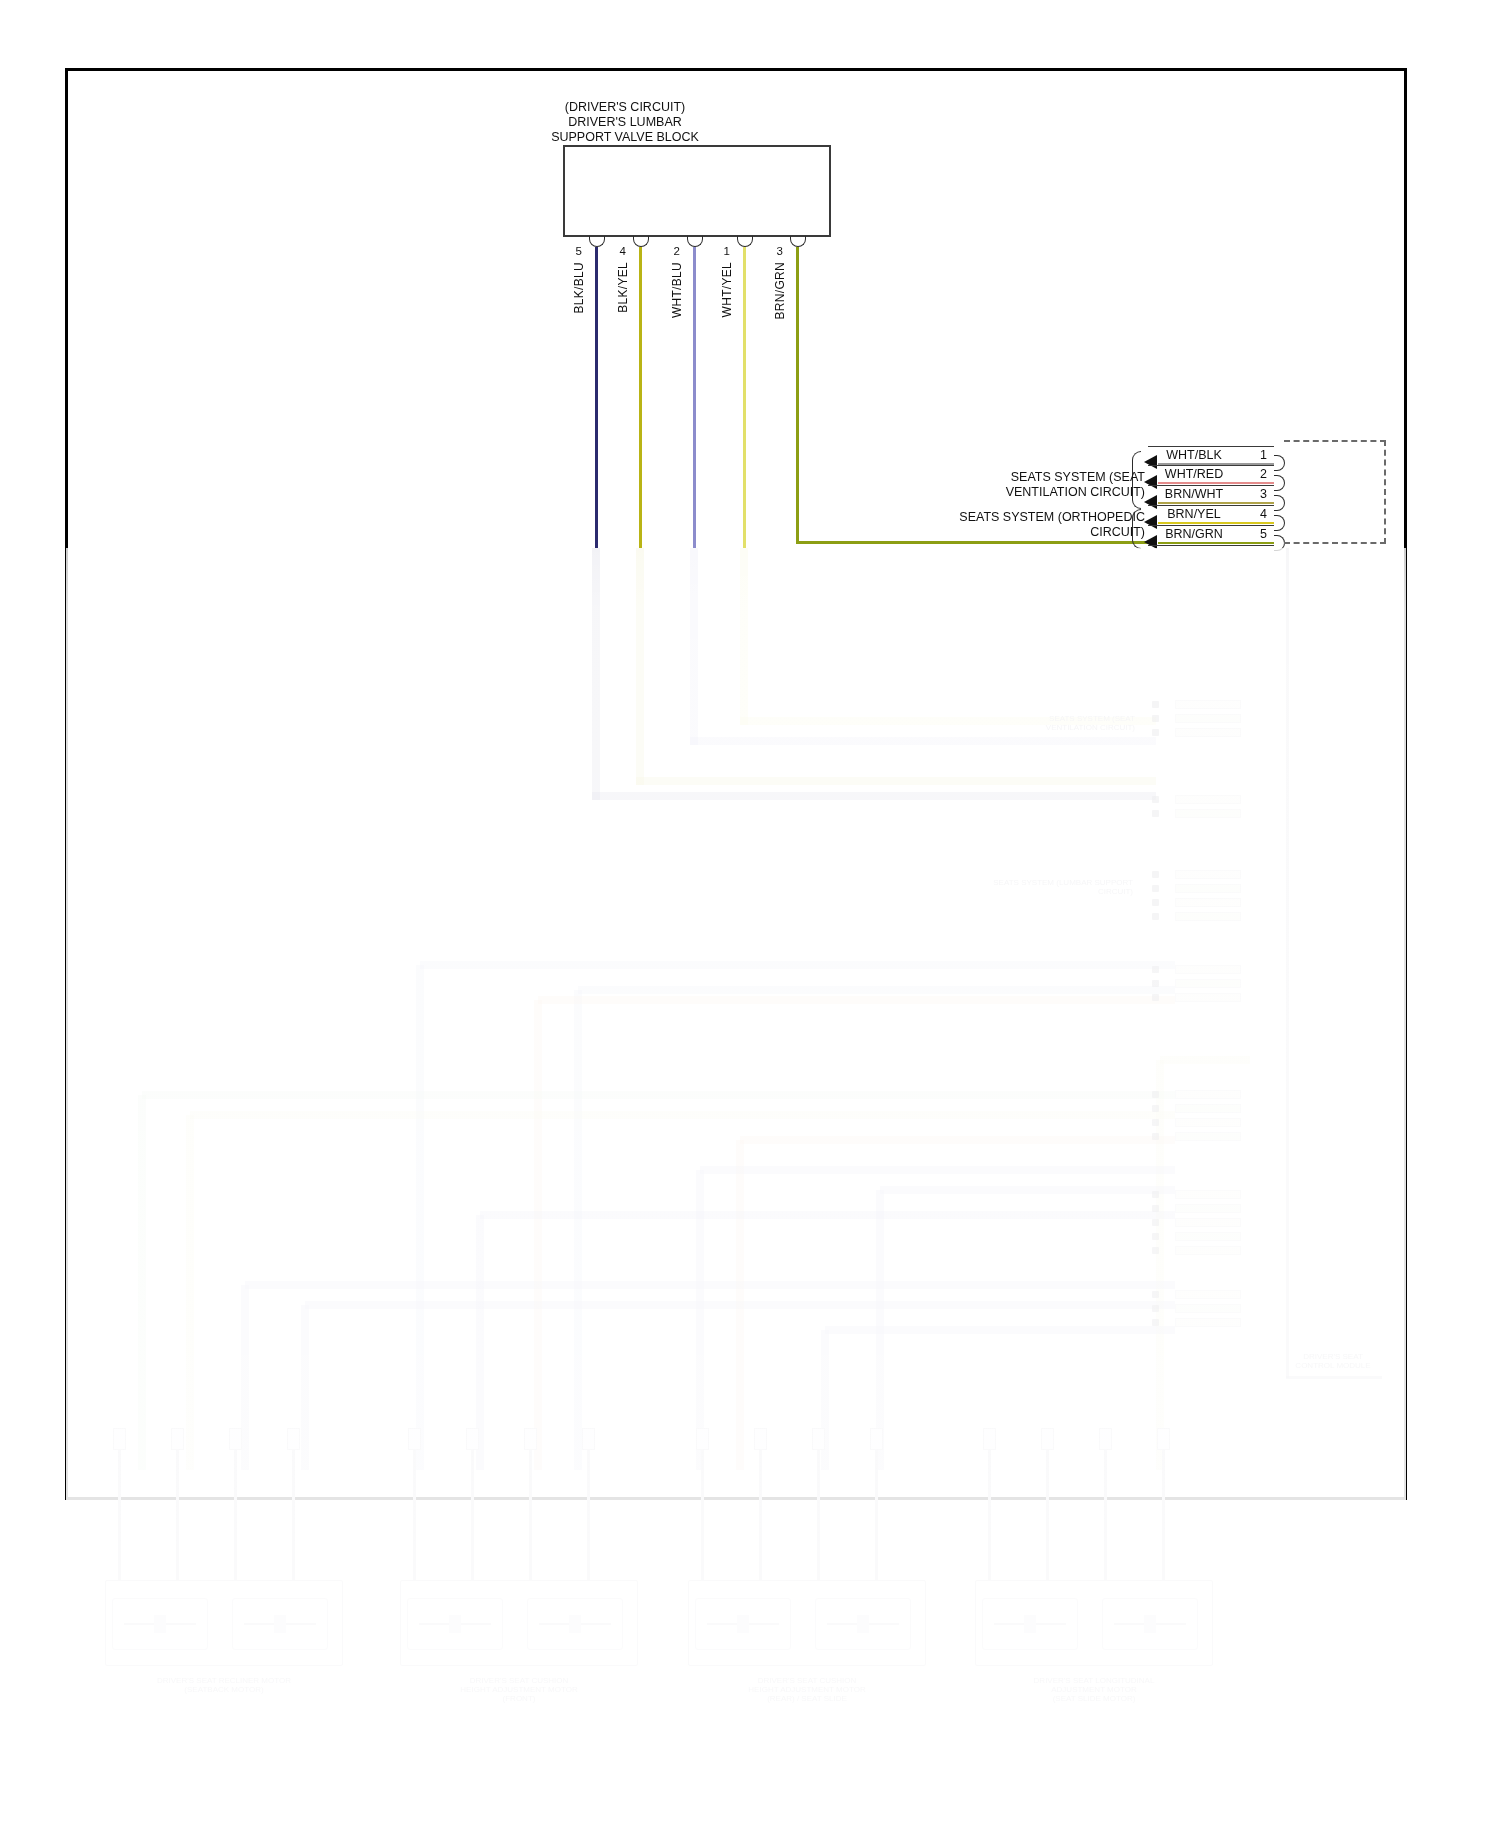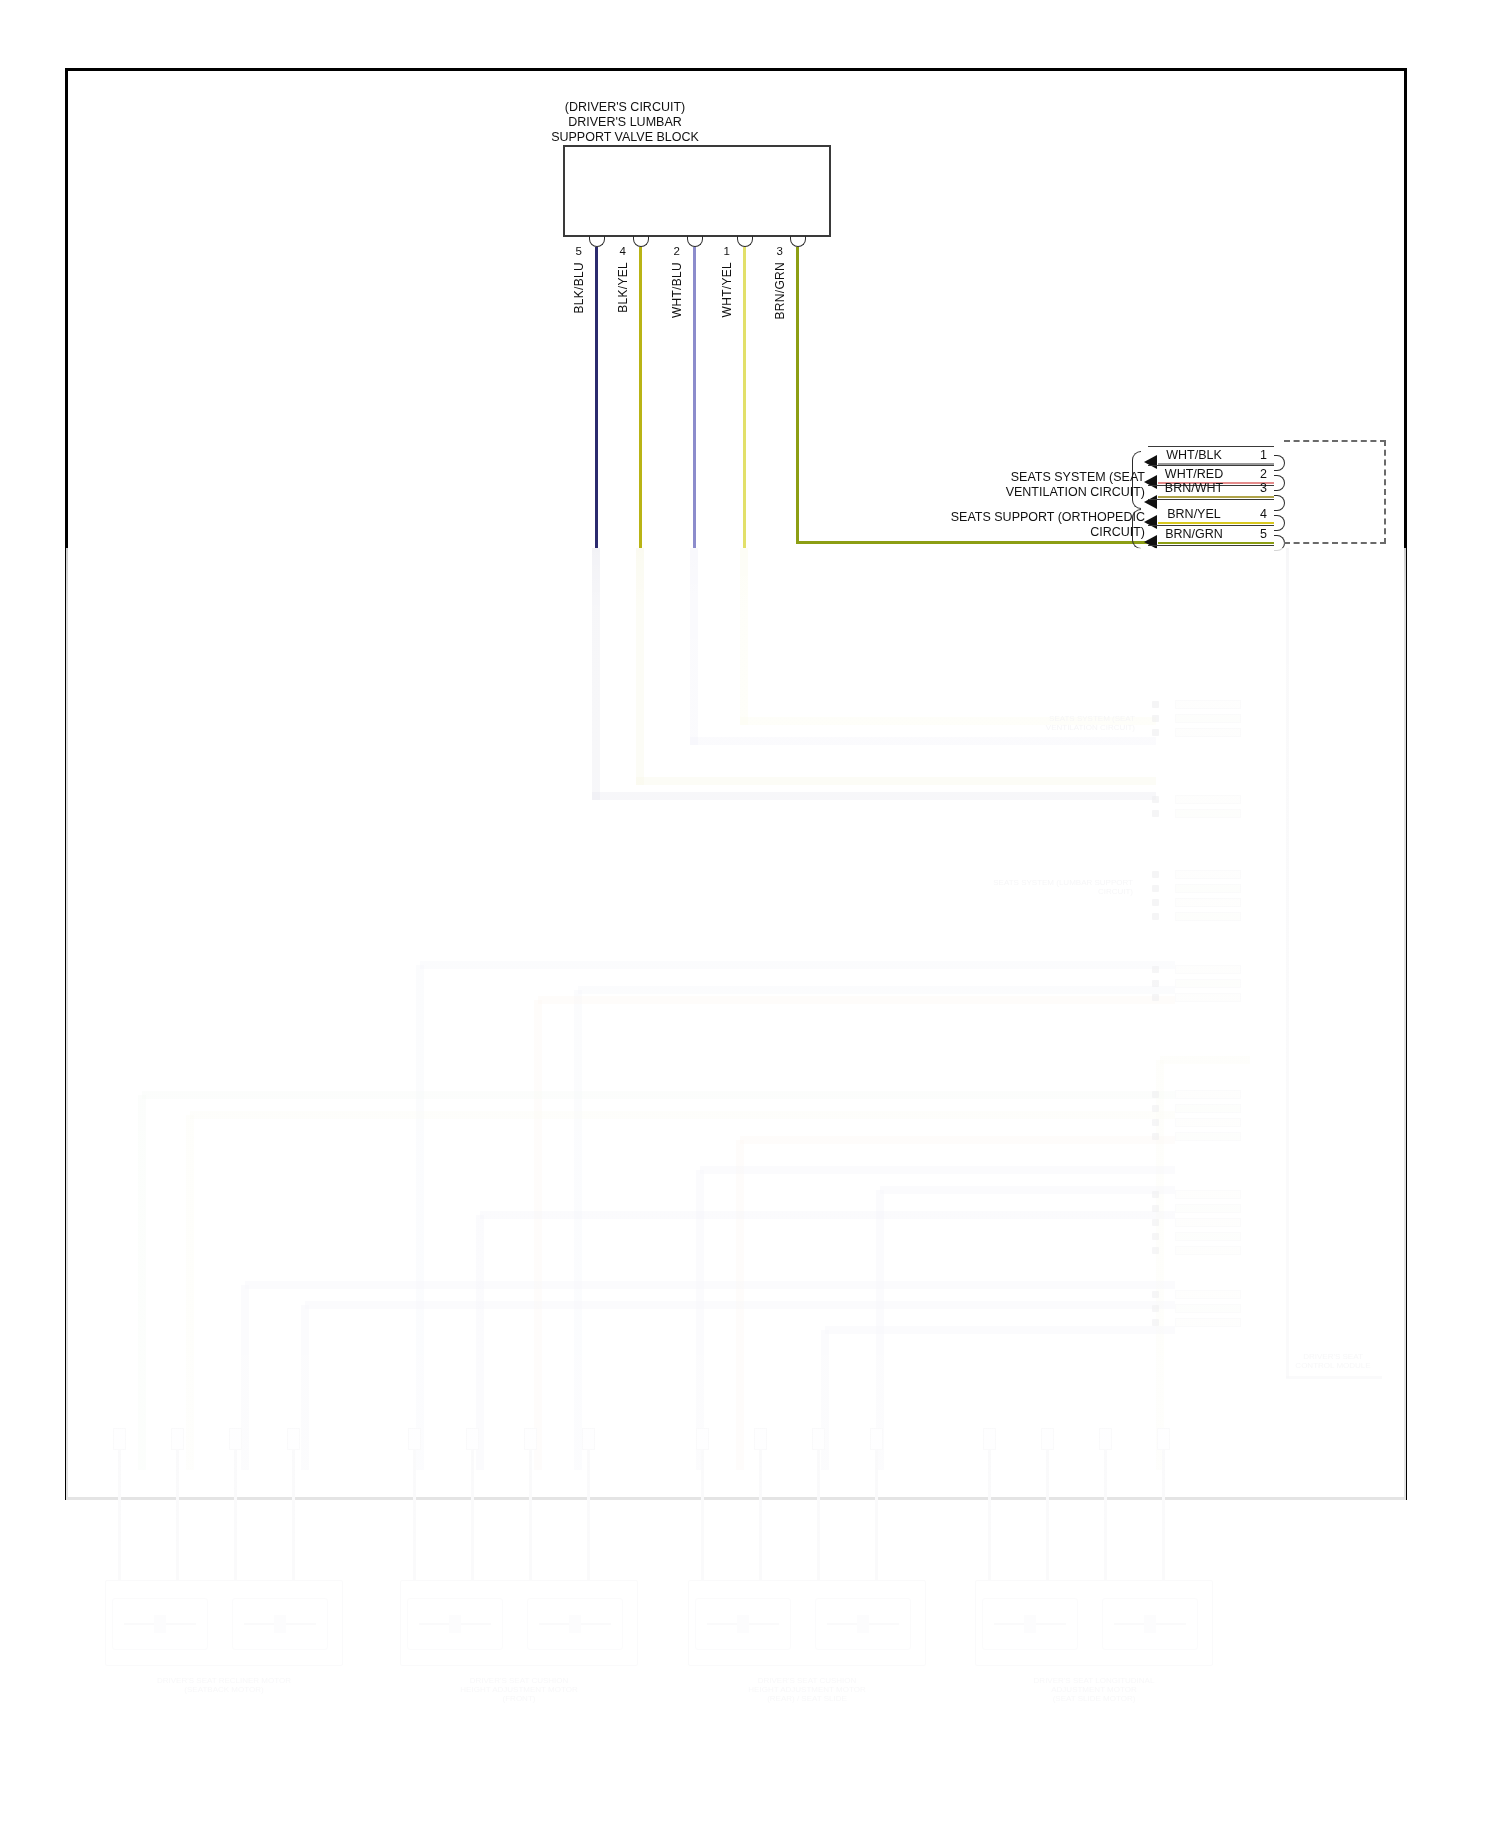--- a/index.html
+++ b/index.html
@@ -286,21 +286,21 @@
     </div>
     <div class="conn-cup" style="top: 29px;"></div>
     <div class="arrow-head" style="left: -4px; top: 29px;"></div>
     <div class="conn-row" style="top: 20px;">
       <div class="conn-wire" style="top: 15.5px; background: rgb(228, 140, 140);"></div>
       <div class="conn-label">WHT/RED</div>
       <div class="conn-pin">2</div>
     </div>
     <div class="conn-cup" style="top: 49px;"></div>
     <div class="arrow-head" style="left: -4px; top: 49px;"></div>
-    <div class="conn-row" style="top: 34px;">
+    <div class="conn-row" style="top: 40px;">
       <div class="conn-wire" style="top: 15.5px; background: rgb(176, 164, 74);"></div>
       <div class="conn-label">BRN/WHT</div>
       <div class="conn-pin">3</div>
     </div>
     <div class="conn-cup" style="top: 69px;"></div>
     <div class="arrow-head" style="left: -4px; top: 69px;"></div>
     <div class="conn-row" style="top: 60px;">
       <div class="conn-wire" style="top: 15.5px; background: rgb(216, 200, 30);"></div>
       <div class="conn-label">BRN/YEL</div>
       <div class="conn-pin">4</div>
@@ -312,21 +312,21 @@
       <div class="conn-label">BRN/GRN</div>
       <div class="conn-pin">5</div>
     </div>
     <div class="brace" style="left: -16px; top: 5px; height: 58px;"></div>
     <div class="brace" style="left: -16px; top: 63px; height: 40px;"></div>
   </div>
 <div id="dashed-box"></div>
 
 <div class="circuit-caption" id="cap-vent" style="left:940px; top:470px; width:205px;">SEATS SYSTEM (SEAT
 VENTILATION CIRCUIT)</div>
-<div class="circuit-caption" id="cap-ortho" style="left:905px; top:510px; width:240px;">SEATS SUPPORT (ORTHOPEDIC
+<div class="circuit-caption" id="cap-ortho" style="left:905px; top:510px; width:240px;">SEATS SYSTEM (ORTHOPEDIC
 CIRCUIT)</div>
 
 <div id="ghost-layer">
     <div class="ghost-wire" style="left: 420px; top: 961px; width: 755px; height: 8px; background: rgb(154, 168, 216); opacity: 0.32;"></div>
     <div class="ghost-wire" style="left: 416px; top: 965px; width: 8px; height: 505px; background: rgb(154, 168, 216); opacity: 0.32;"></div>
     <div class="ghost-wire" style="left: 578px; top: 986px; width: 597px; height: 8px; background: rgb(154, 168, 216); opacity: 0.32;"></div>
     <div class="ghost-wire" style="left: 574px; top: 990px; width: 8px; height: 480px; background: rgb(154, 168, 216); opacity: 0.32;"></div>
     <div class="ghost-wire" style="left: 538px; top: 996px; width: 637px; height: 8px; background: rgb(232, 180, 136); opacity: 0.32;"></div>
     <div class="ghost-wire" style="left: 534px; top: 1000px; width: 8px; height: 470px; background: rgb(232, 180, 136); opacity: 0.32;"></div>
     <div class="ghost-wire" style="left: 1160px; top: 1056px; width: 90px; height: 8px; background: rgb(220, 220, 156); opacity: 0.32;"></div>

